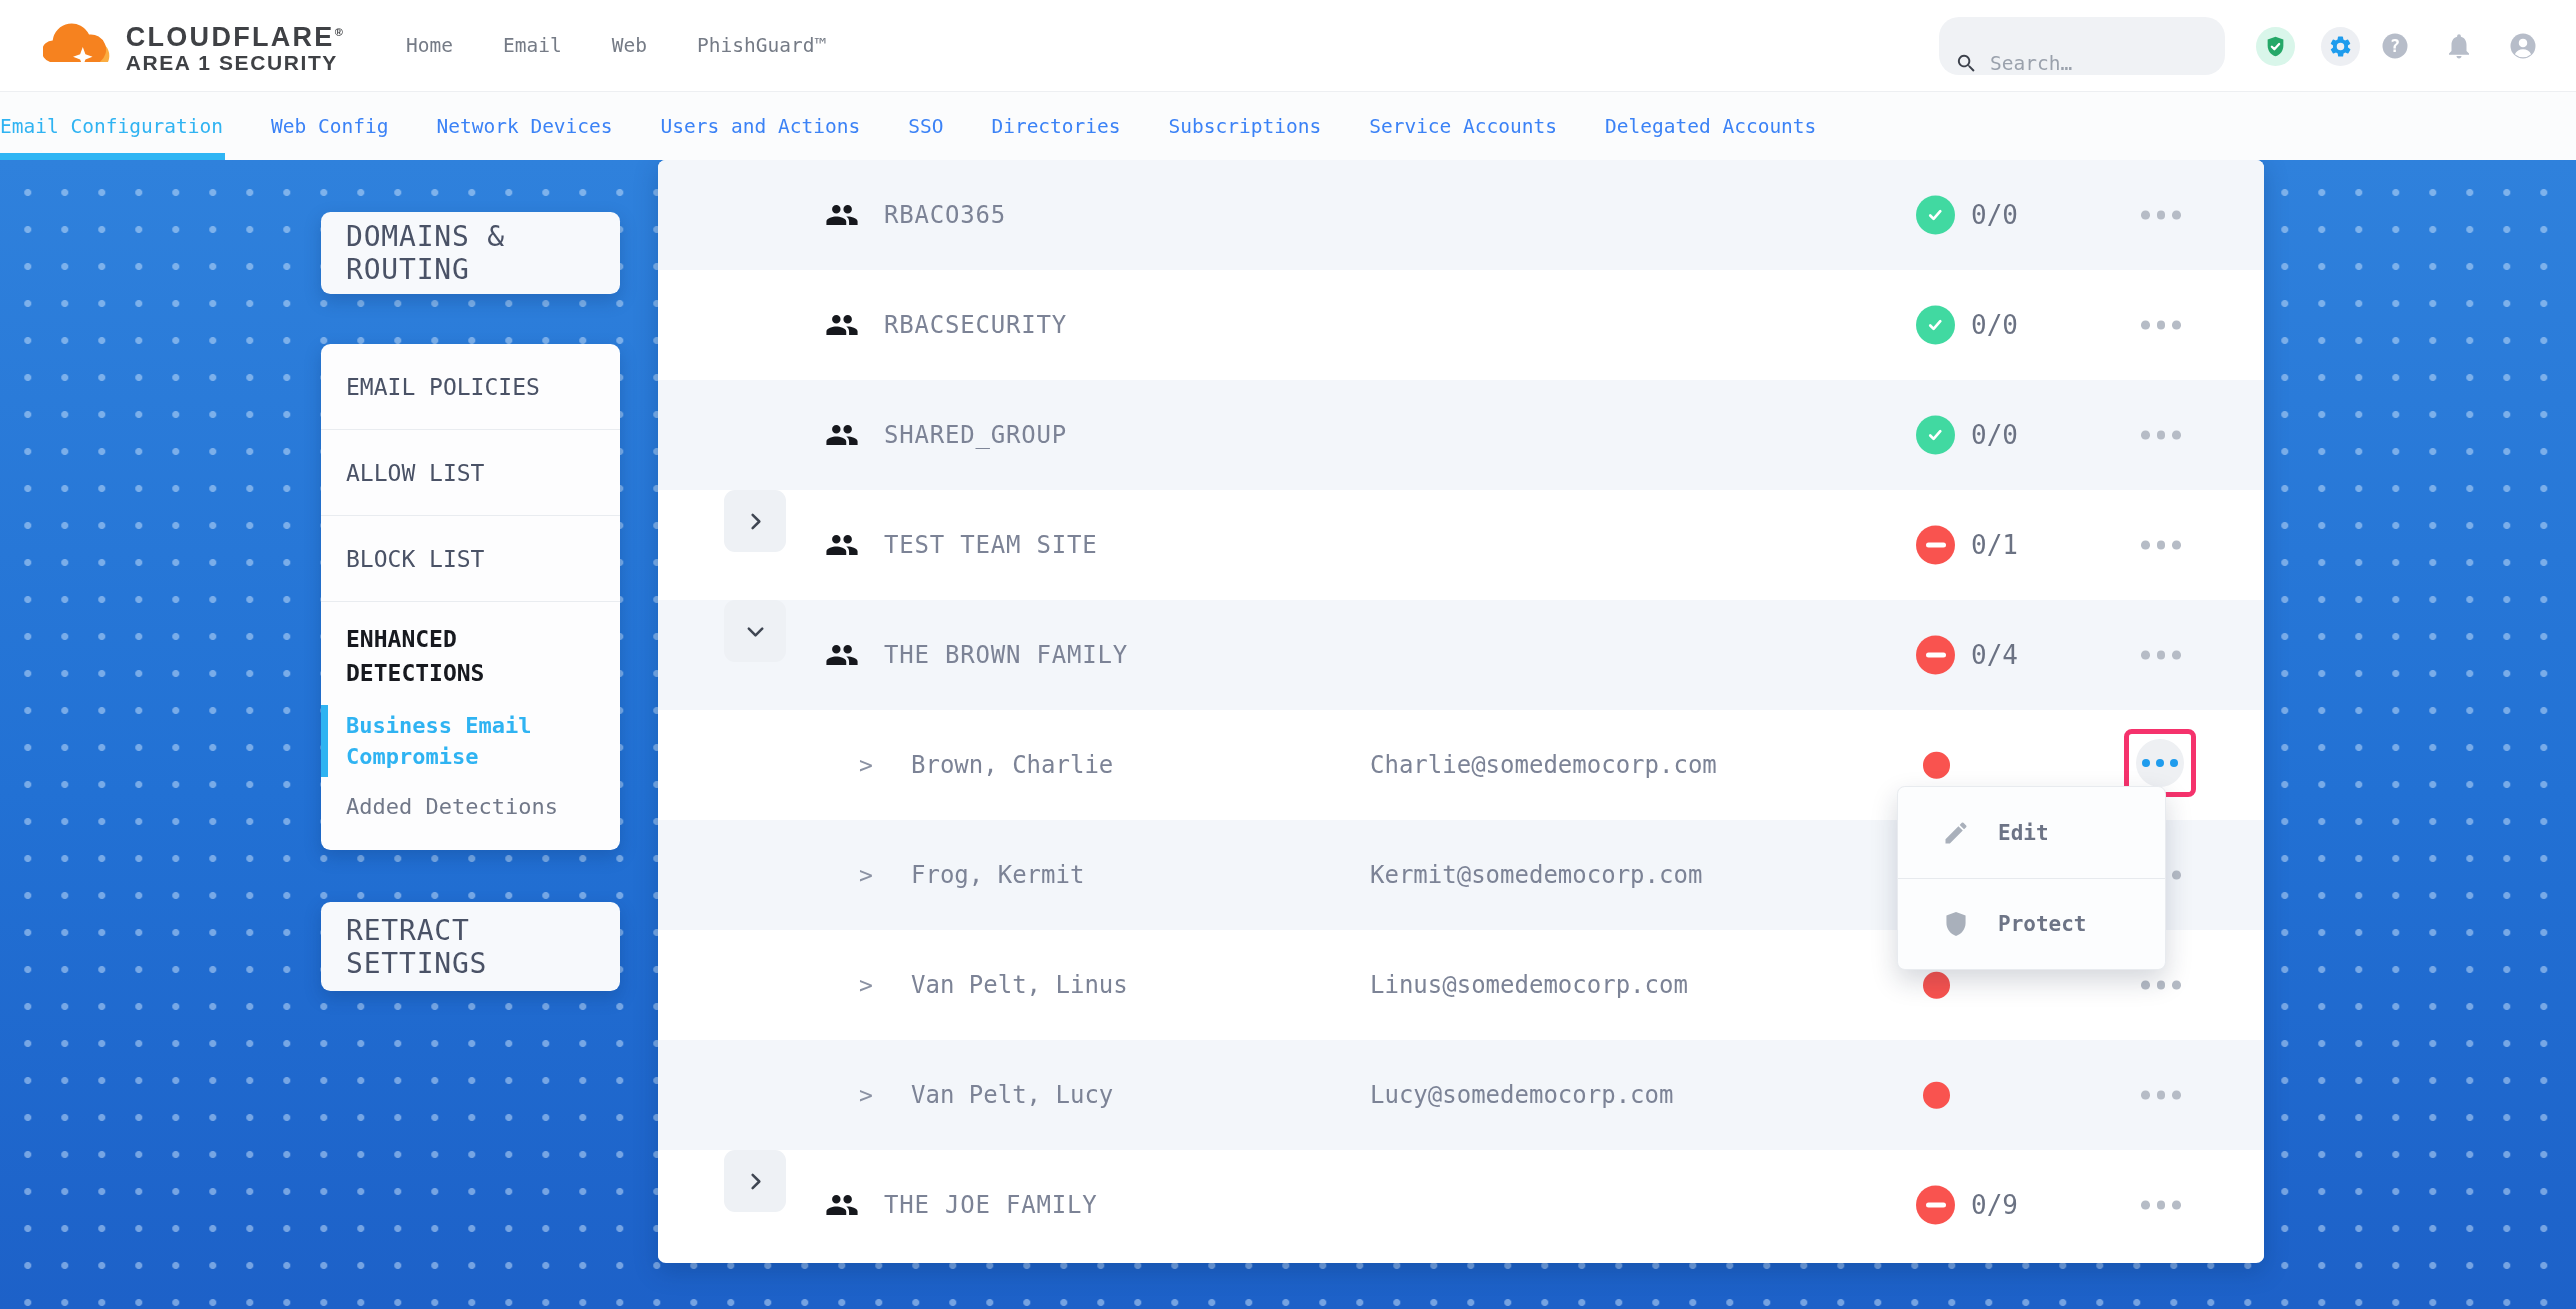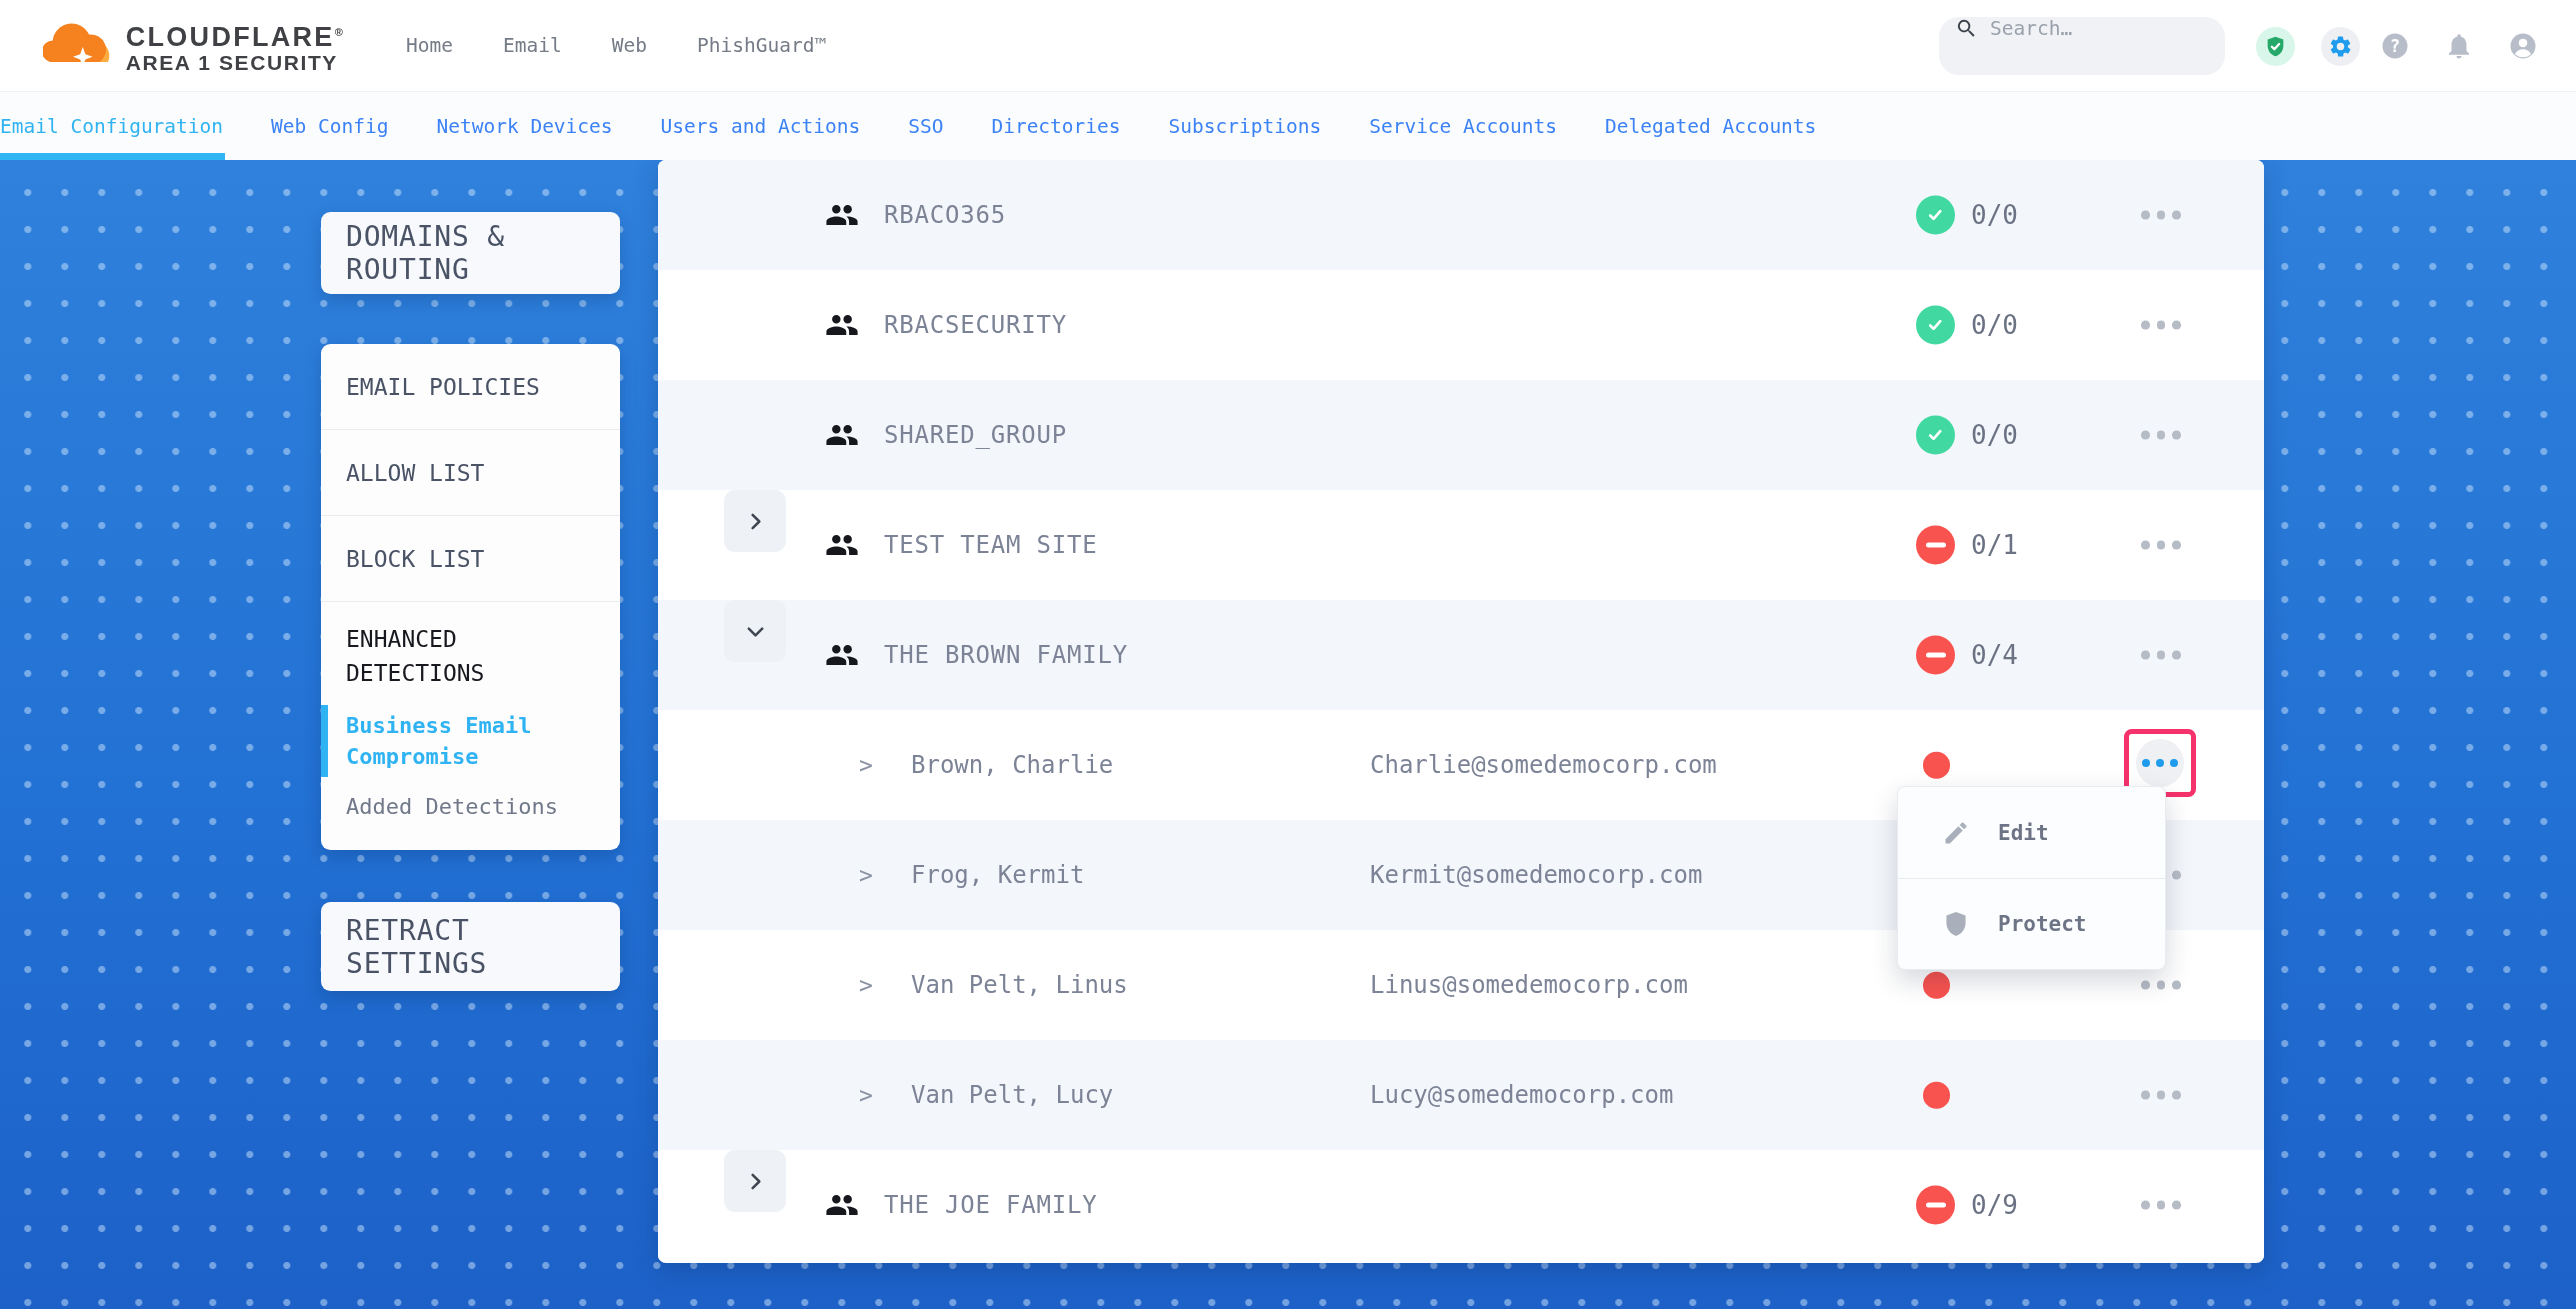--- a/index.html
+++ b/index.html
@@ -11,21 +11,21 @@
             border-bottom:1.6px solid #edeff2; display:flex; align-items:center; z-index:30; }
   .brand { display:flex; align-items:center; margin-left:43px; }
   .brand svg { width:78px; height:75px; }
   .brand-text { margin-left:4.7px; font-family:"Liberation Sans",sans-serif; color:#3f4145; }
   .brand-title { font-size:27px; font-weight:bold; letter-spacing:2.3px; line-height:28px; }
   .brand-title sup { font-size:11px; }
   .brand-sub { font-size:21px; font-weight:bold; letter-spacing:1.6px; line-height:23px; }
   .topnav { display:flex; gap:50px; margin-left:61px; }
   .topnav .nav-item { font-size:19.5px; color:#757b86; cursor:pointer; }
   .search { position:absolute; left:1939px; top:17px; width:286px; height:58px; background:#f0f2f5;
-            border-radius:20px; display:flex; align-items:flex-start; padding:0 15.6px; }
+            border-radius:20px; display:flex; align-items:flex-end; padding:0 15.6px; }
   .search svg { width:23px; height:23px; flex:none; }
   .search input { border:none; outline:none; background:transparent; margin-left:12.5px; width:210px;
                   font-family:inherit; font-size:19.5px; color:#3c414b; }
   .search input::placeholder { color:#9aa1ac; }
   .chip { position:absolute; top:26.5px; width:39px; height:39px; border-radius:50%;
           display:flex; align-items:center; justify-content:center; }
   .chip-shield { left:2256px; background:#d9f6ea; }
   .chip-gear  { left:2321px; background:#edeff3; }
   .plain-ic { position:absolute; top:31px; width:30px; height:30px; }
   .ic-question { left:2380px; } .ic-bell { left:2444px; } .ic-avatar { left:2508px; }
@@ -47,21 +47,21 @@
   .card { position:absolute; left:321px; width:299px; background:#fdfdfe; border-radius:9.3px;
           box-shadow:0 6.2px 17px rgba(8,40,90,.22); }
   .card-flat { background:#f7f9fc; }
   .card1 { top:52px; height:82px; display:flex; align-items:center; }
   .card3 { top:742px; height:89px; display:flex; align-items:center; }
   .card1 .label, .card3 .label { padding-left:25px; font-size:28px; color:#4a5266; letter-spacing:0.8px; }
   .card2 { top:184px; height:506px; }
   .policy-item { height:86px; display:flex; align-items:center; padding-left:25px;
                  font-size:23px; color:#4a5266; border-bottom:0.8px solid #e9ecf0; cursor:pointer; }
   .enh { padding:20px 23px 0 25px; }
-  .enh-title { font-size:23px; font-weight:normal; color:#17191f; line-height:34px; }
+  .enh-title { font-size:23px; font-weight:bold; color:#17191f; line-height:34px; }
   .enh-item { position:relative; margin-top:20px; font-size:22px; line-height:31px; cursor:pointer; }
   .enh-item.active { color:#2fb3f2; font-weight:bold; }
   .enh-item.active .bar { position:absolute; left:-25px; top:-4.7px; bottom:-4.7px; width:7px; background:#2fb3f2; }
   .enh-item.muted { color:#717889; margin-top:18.7px; }
 
   
   .panel { position:absolute; left:658px; top:0; width:1606px; height:1103px; background:#fff;
            border-radius:7.8px; overflow:hidden; box-shadow:0 7.8px 23px rgba(8,40,90,.25); }
   .row { position:relative; height:110px; background:#fff; }
   .row.light { background:#f3f6fa; }

